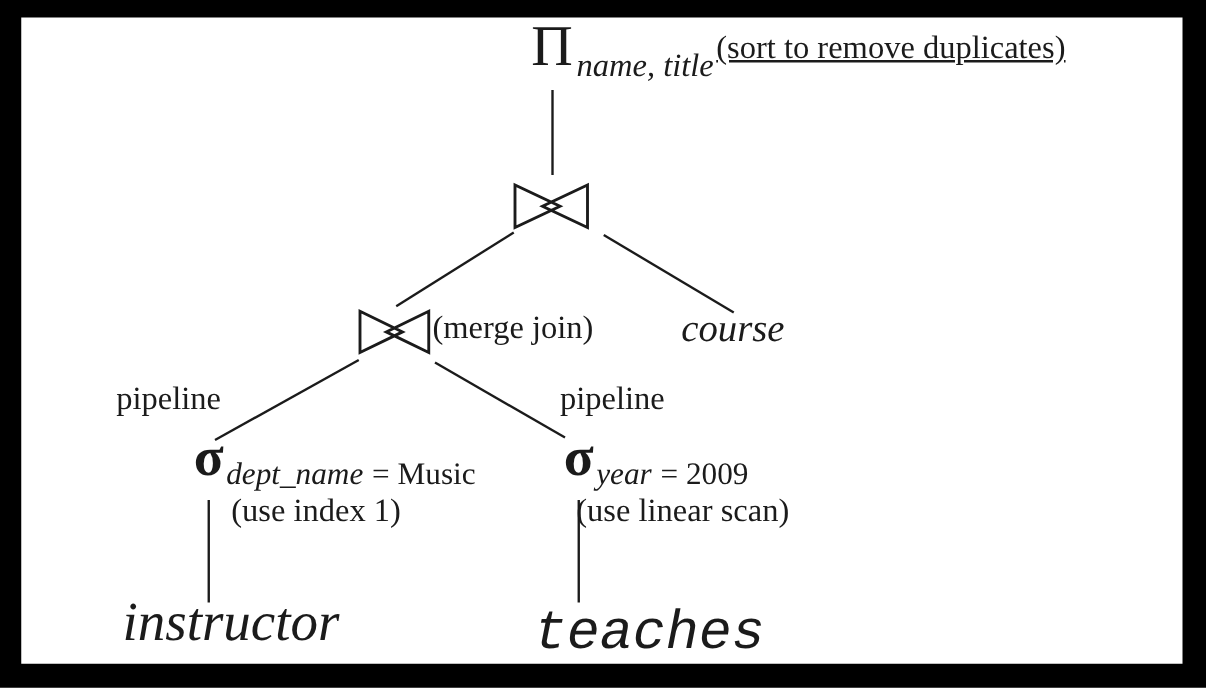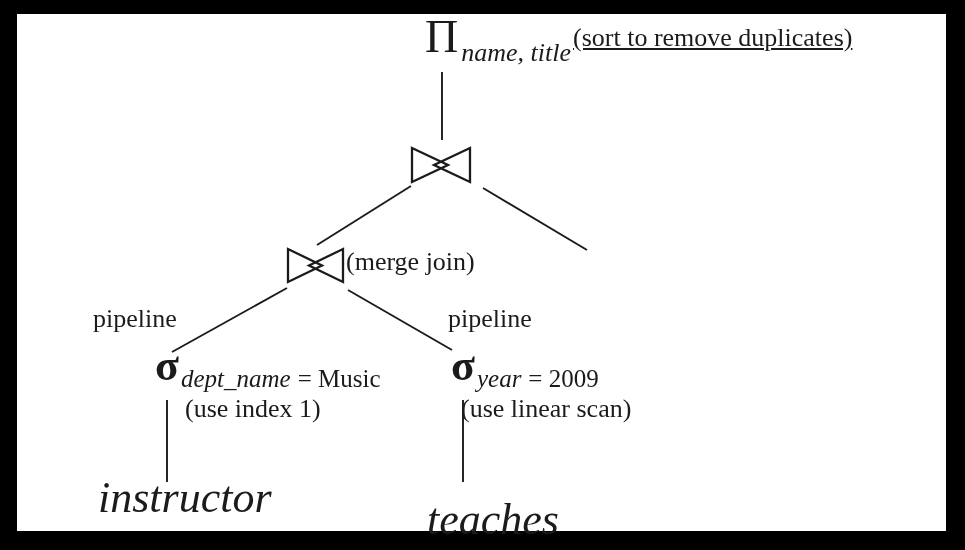--- a/index.html
+++ b/index.html
@@ -105,32 +105,33 @@
 
   <div class="node pi-row" style="left:408px; top:0px;">
     <span class="op-pi">Π</span>
     <span class="pi-sub">name, title</span>
     <span class="pi-note">(sort to remove duplicates)</span>
   </div>
 
 
   <div class="note" style="left:313px; top:233px;margin-left:16px;">(merge join)</div>
 
+  <div class="rel-upper node" style="left:528px; top:231px;">course</div>
 
   <div class="lbl" style="left:76px; top:290px;">pipeline</div>
   <div class="lbl" style="left:431px; top:290px;">pipeline</div>
 
   <div class="node sigma-row" style="left:138px; top:330px;">
     <span class="op-sigma">σ</span>
     <span class="sigma-sub"><span class="sigma-attr">dept_name</span><span class="sigma-rest">= Music</span></span>
   </div>
   <div class="note" style="left:168px; top:380px;">(use index 1)</div>
 
   <div class="node sigma-row" style="left:434px; top:330px;">
     <span class="op-sigma">σ</span>
     <span class="sigma-sub"><span class="sigma-attr">year</span><span class="sigma-rest">= 2009</span></span>
   </div>
   <div class="note" style="left:444px; top:380px;">(use linear scan)</div>
 
   <div class="rel" style="left:81px; top:458px;">instructor</div>
-  <div class="rel" style="left:410px; top:480px;">teaches</div>
+  <div class="rel" style="left:410px; top:468px;font-family:Liberation Mono, monospace;">teaches</div>
 
 </div>
 
 </body></html>

